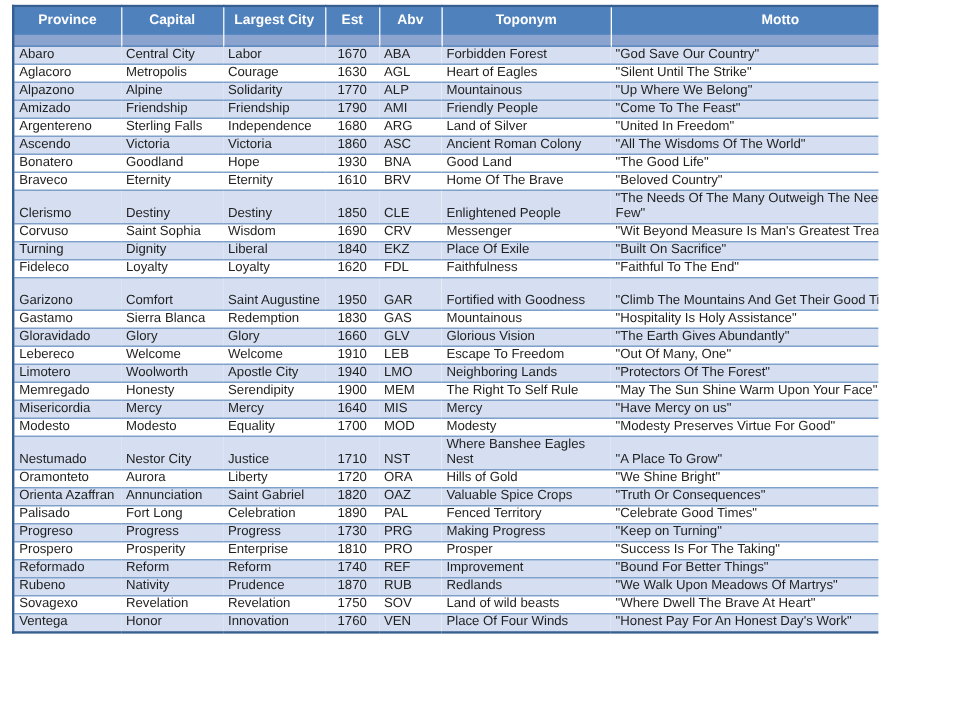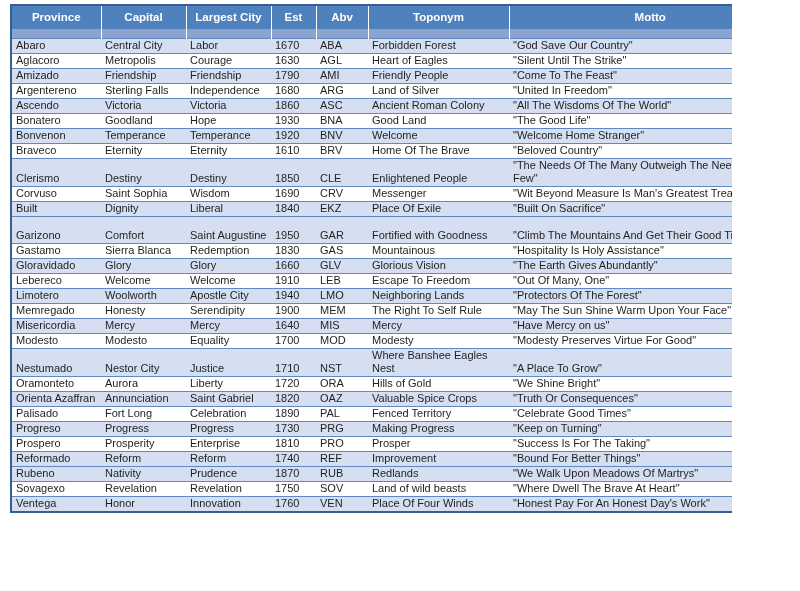--- a/index.html
+++ b/index.html
@@ -28,21 +28,21 @@
   thead th:first-child{border-left:none;}
   tbody tr{height:14px;}
   tbody tr.tall{height:27px;}
   tbody td{
     font-size:11px;line-height:13px;color:var(--body-text,#1F1F1F);
     padding:0 4px 1px 4px;vertical-align:bottom;text-align:left;
     border-top:1px solid var(--row-border,#6089BF);
     overflow:hidden;background:#fff;
   }
   tbody tr.band td{background:var(--band-bg,#D5DFF1);}
-  tbody td.col-est{text-align:left;}
+  tbody td.col-est{text-align:center;}
 </style>
 </head>
 <body>
 
 <div class="page">
   <table class="ptable">
     <colgroup>
       <col class="col-province">
       <col class="col-capital">
       <col class="col-largest_city">
@@ -75,20 +75,29 @@
         <tr>
           <td class="col-province">Aglacoro</td>
           <td class="col-capital">Metropolis</td>
           <td class="col-largest_city">Courage</td>
           <td class="col-est">1630</td>
           <td class="col-abv">AGL</td>
           <td class="col-toponym">Heart of Eagles</td>
           <td class="col-motto">"Silent Until The Strike"</td>
         </tr>
         <tr class="band">
+          <td class="col-province">Alpazono</td>
+          <td class="col-capital">Alpine</td>
+          <td class="col-largest_city">Solidarity</td>
+          <td class="col-est">1770</td>
+          <td class="col-abv">ALP</td>
+          <td class="col-toponym">Mountainous</td>
+          <td class="col-motto">"Up Where We Belong"</td>
+        </tr>
+        <tr class="band">
           <td class="col-province">Amizado</td>
           <td class="col-capital">Friendship</td>
           <td class="col-largest_city">Friendship</td>
           <td class="col-est">1790</td>
           <td class="col-abv">AMI</td>
           <td class="col-toponym">Friendly People</td>
           <td class="col-motto">"Come To The Feast"</td>
         </tr>
         <tr>
           <td class="col-province">Argentereno</td>
@@ -109,29 +118,20 @@
           <td class="col-motto">"All The Wisdoms Of The World"</td>
         </tr>
         <tr>
           <td class="col-province">Bonatero</td>
           <td class="col-capital">Goodland</td>
           <td class="col-largest_city">Hope</td>
           <td class="col-est">1930</td>
           <td class="col-abv">BNA</td>
           <td class="col-toponym">Good Land</td>
           <td class="col-motto">"The Good Life"</td>
-        </tr>
-        <tr class="band">
-          <td class="col-province">Bonvenon</td>
-          <td class="col-capital">Temperance</td>
-          <td class="col-largest_city">Temperance</td>
-          <td class="col-est">1920</td>
-          <td class="col-abv">BNV</td>
-          <td class="col-toponym">Welcome</td>
-          <td class="col-motto">"Welcome Home Stranger"</td>
         </tr>
         <tr>
           <td class="col-province">Braveco</td>
           <td class="col-capital">Eternity</td>
           <td class="col-largest_city">Eternity</td>
           <td class="col-est">1610</td>
           <td class="col-abv">BRV</td>
           <td class="col-toponym">Home Of The Brave</td>
           <td class="col-motto">"Beloved Country"</td>
         </tr>
@@ -147,27 +147,36 @@
         <tr>
           <td class="col-province">Corvuso</td>
           <td class="col-capital">Saint Sophia</td>
           <td class="col-largest_city">Wisdom</td>
           <td class="col-est">1690</td>
           <td class="col-abv">CRV</td>
           <td class="col-toponym">Messenger</td>
           <td class="col-motto">"Wit Beyond Measure Is Man's Greatest Treasure"</td>
         </tr>
         <tr class="band">
-          <td class="col-province">Built</td>
+          <td class="col-province">Turning</td>
           <td class="col-capital">Dignity</td>
           <td class="col-largest_city">Liberal</td>
           <td class="col-est">1840</td>
           <td class="col-abv">EKZ</td>
           <td class="col-toponym">Place Of Exile</td>
           <td class="col-motto">"Built On Sacrifice"</td>
+        </tr>
+        <tr>
+          <td class="col-province">Fideleco</td>
+          <td class="col-capital">Loyalty</td>
+          <td class="col-largest_city">Loyalty</td>
+          <td class="col-est">1620</td>
+          <td class="col-abv">FDL</td>
+          <td class="col-toponym">Faithfulness</td>
+          <td class="col-motto">"Faithful To The End"</td>
         </tr>
         <tr class="band tall">
           <td class="col-province">Garizono</td>
           <td class="col-capital">Comfort</td>
           <td class="col-largest_city">Saint Augustine</td>
           <td class="col-est">1950</td>
           <td class="col-abv">GAR</td>
           <td class="col-toponym">Fortified with Goodness</td>
           <td class="col-motto">"Climb The Mountains And Get Their Good Tidings"</td>
         </tr>

